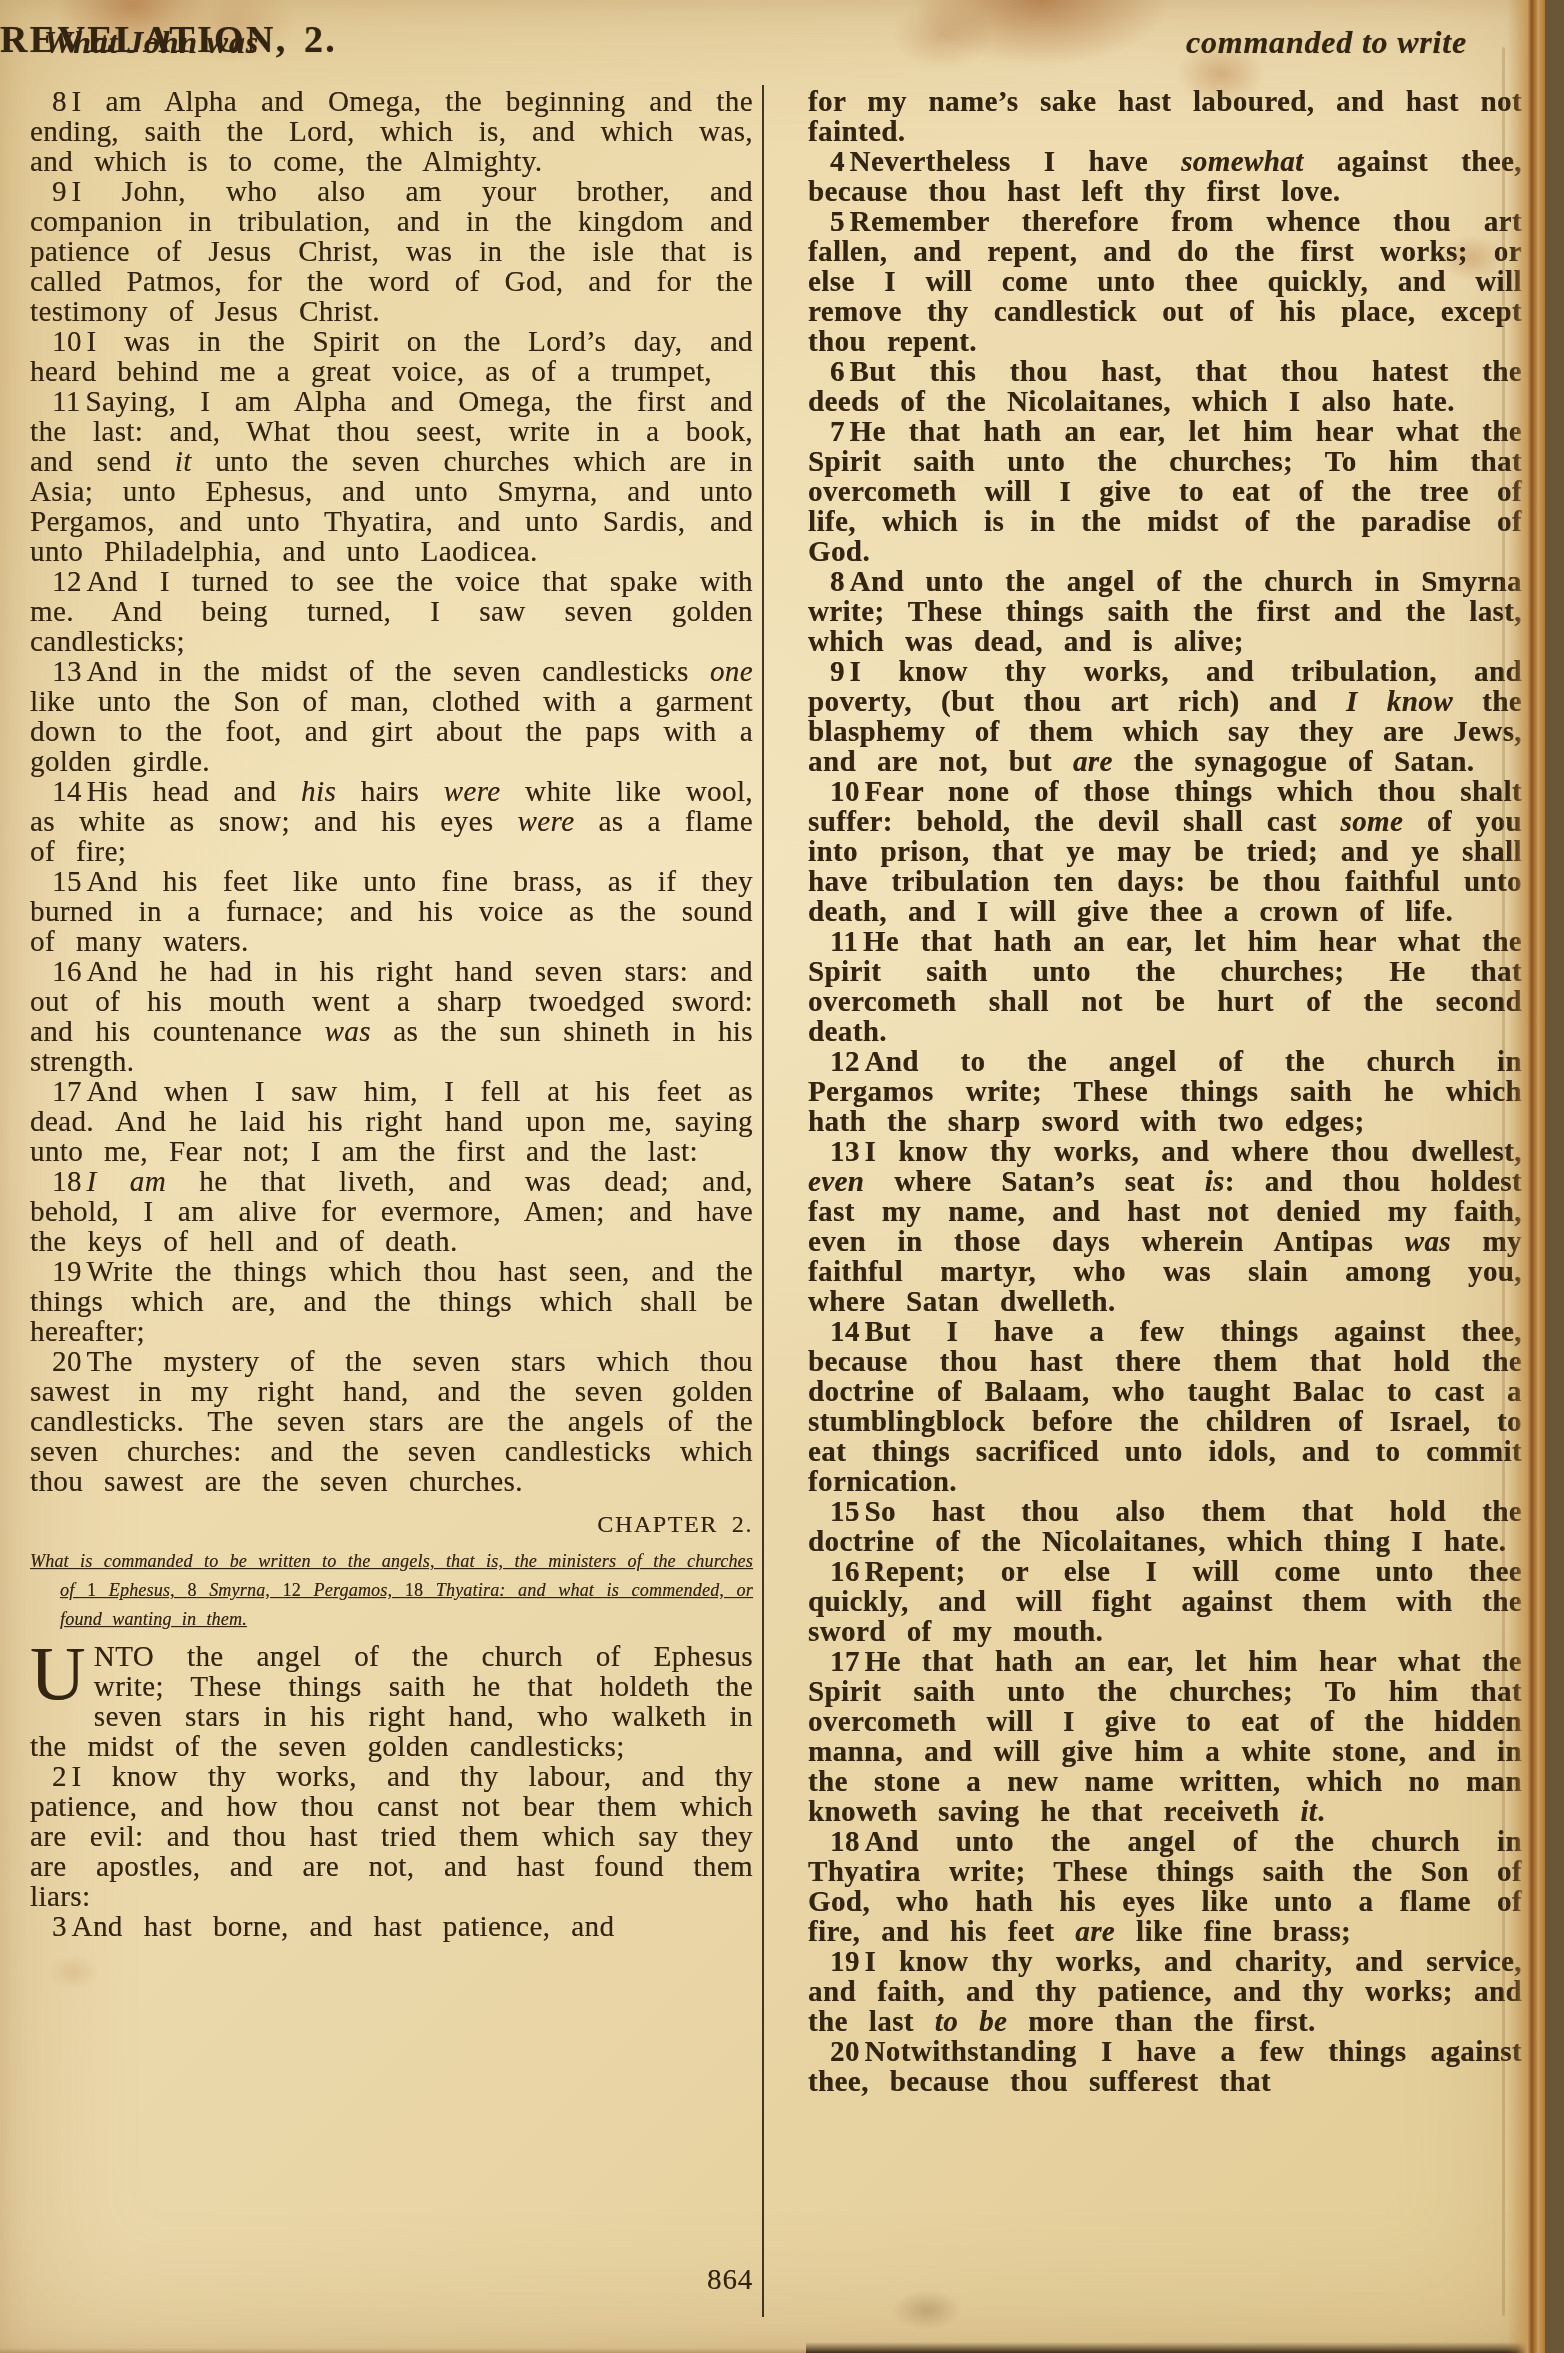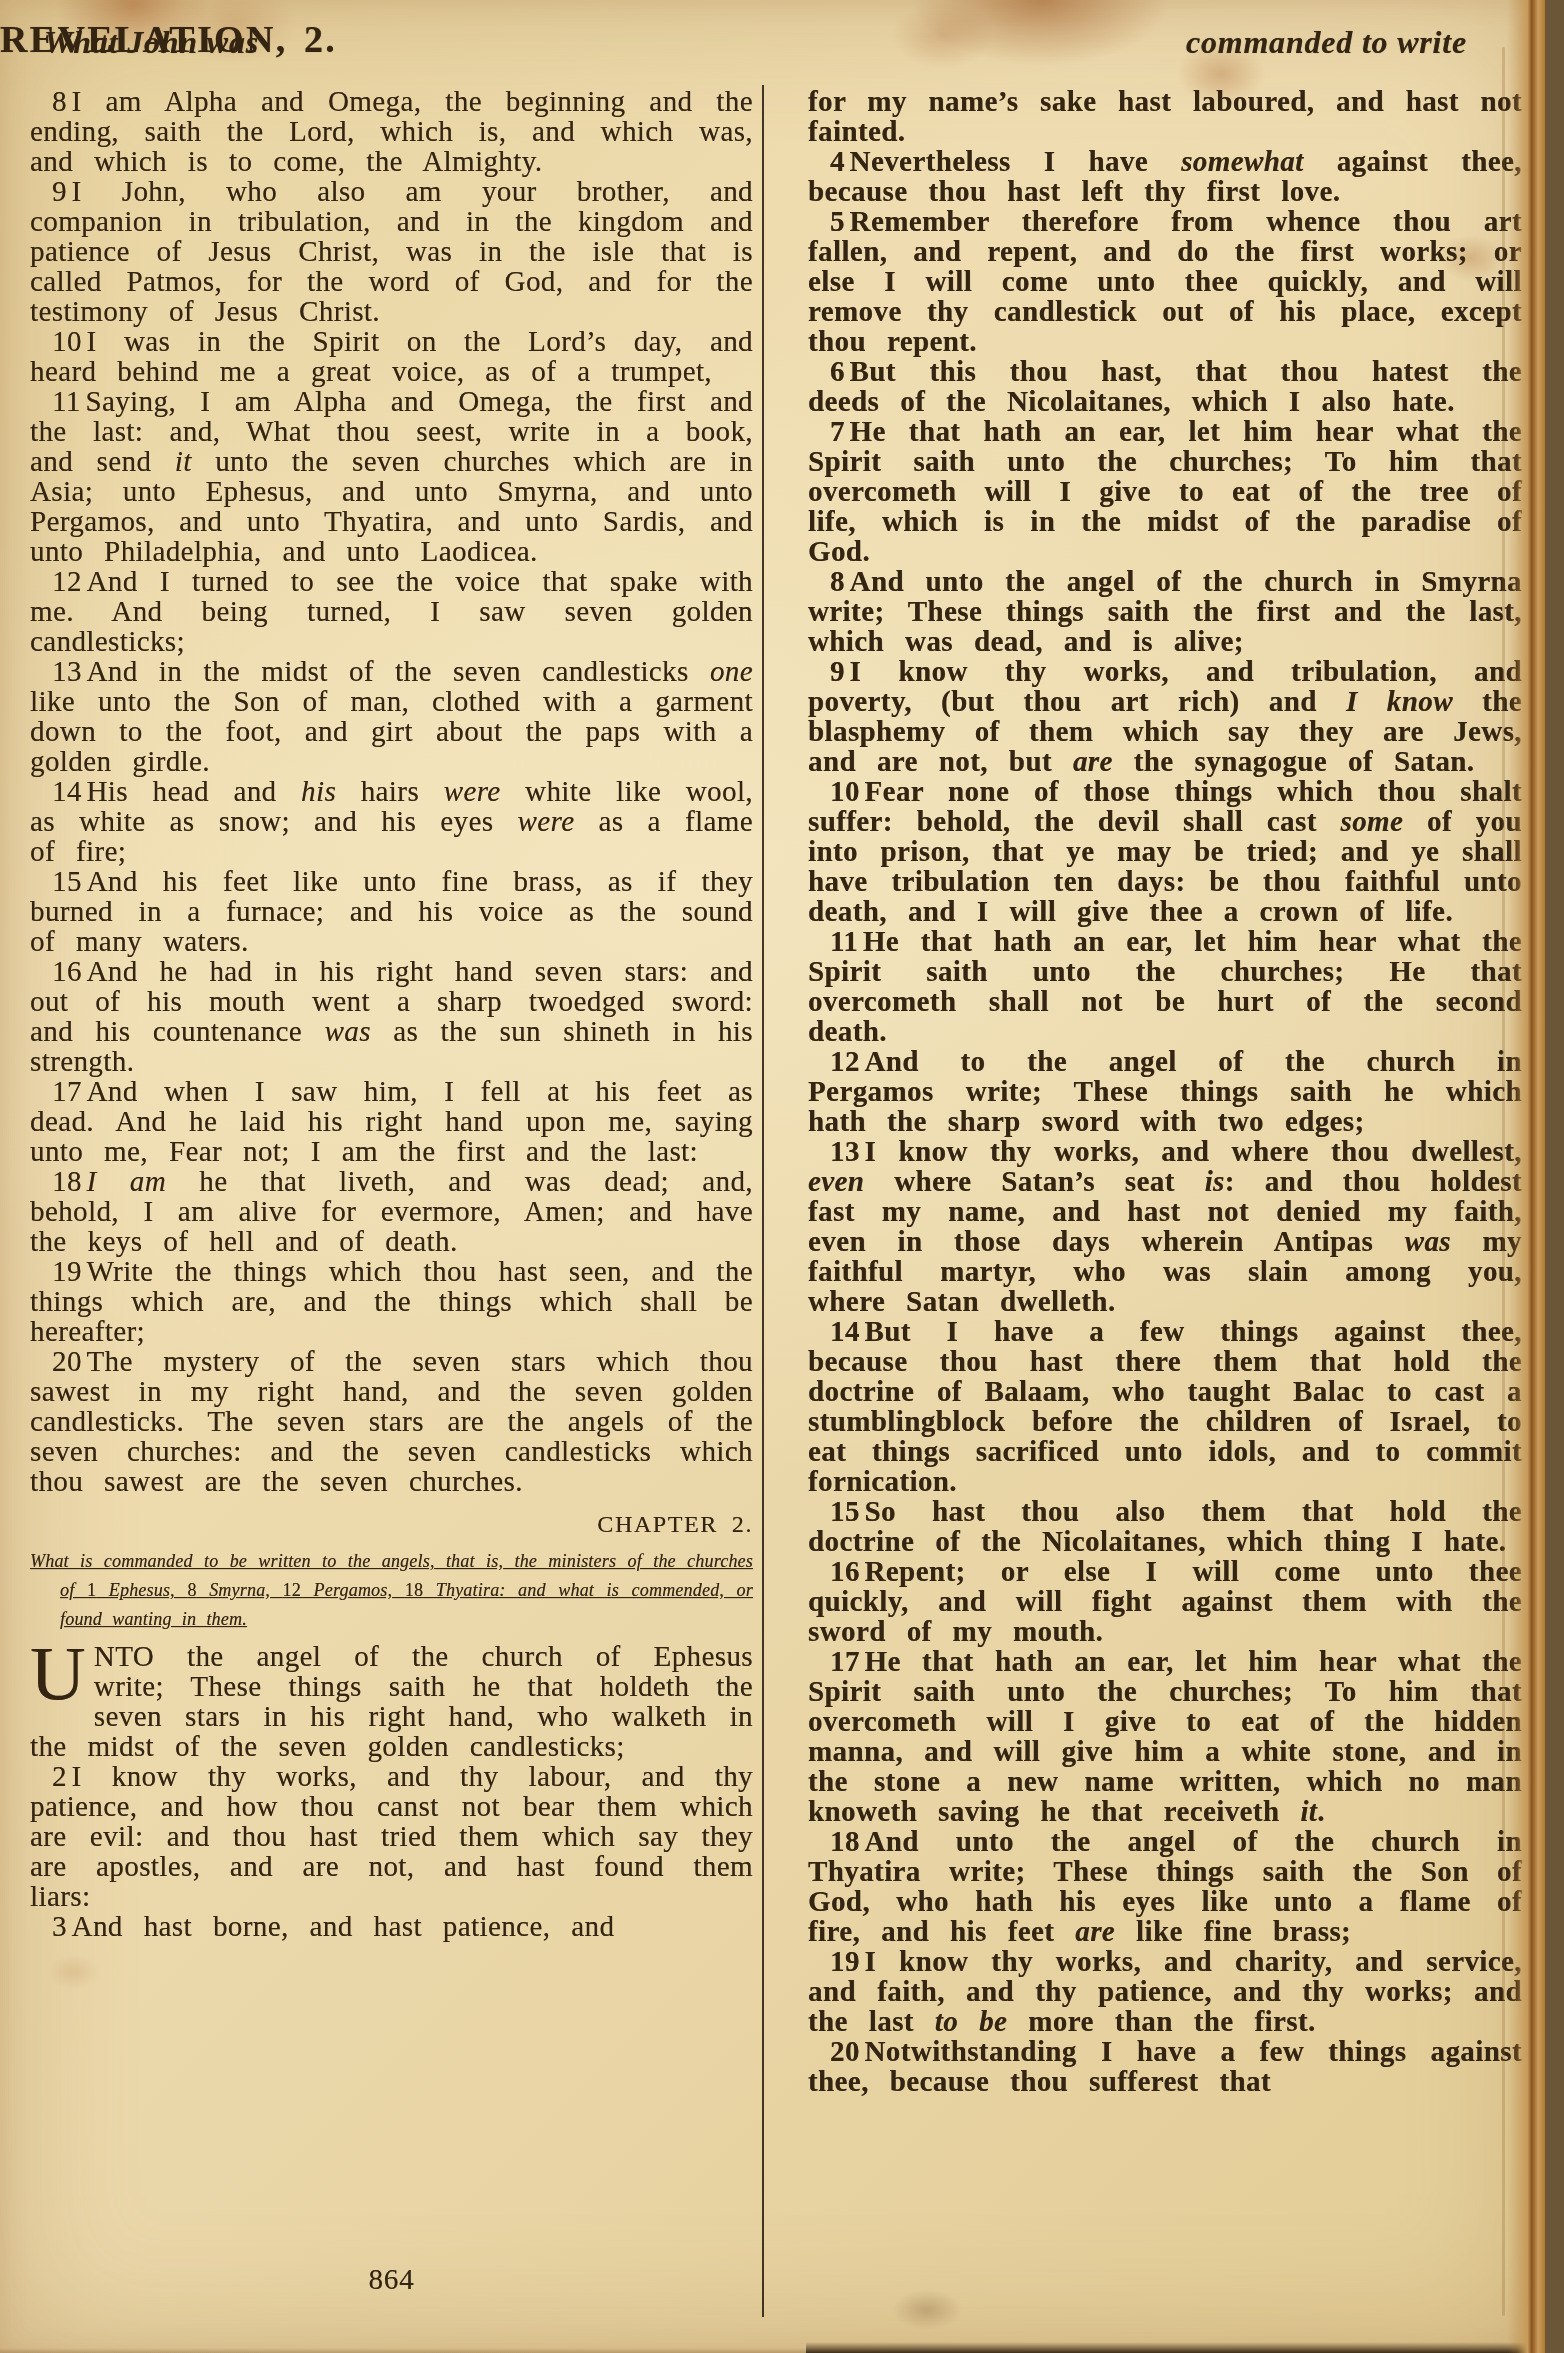--- a/index.html
+++ b/index.html
@@ -55,21 +55,21 @@
   }
   .summary {
     margin:0 0 6.3px 0; font-style:italic; font-size:18px; line-height:29px;
     padding-left:30px; text-indent:-30px; word-spacing:5.5px; letter-spacing:0.2px;text-decoration:underline;
   }
   .summary .rm { font-style:normal; }
   .dropcap {
     float:left; font-size:77px; line-height:58px; padding:3.1px 7.8px 0 0;
   }
   .pageno {
-    position:absolute; left:30px; width:723px; top:2263px; text-align:center;
+    position:absolute; left:30px; width:723px; top:2263px; text-align:right;
     font-size:29px; letter-spacing:0.8px; text-shadow:0.2px 0.3px 0.5px rgba(52,36,18,.55);
   }
   
   .edge-right {
     position:absolute; top:0; right:0; width:38px; height:2354px;
     background:linear-gradient(to right,
       rgba(180,130,60,0) 0%, rgba(180,130,60,.28) 26%,
       #c79b59 54%, #8a5423 65%, #a56f30 72%, #c99d5e 82%, #b07a34 100%);
   }
   .edge-right::before {

